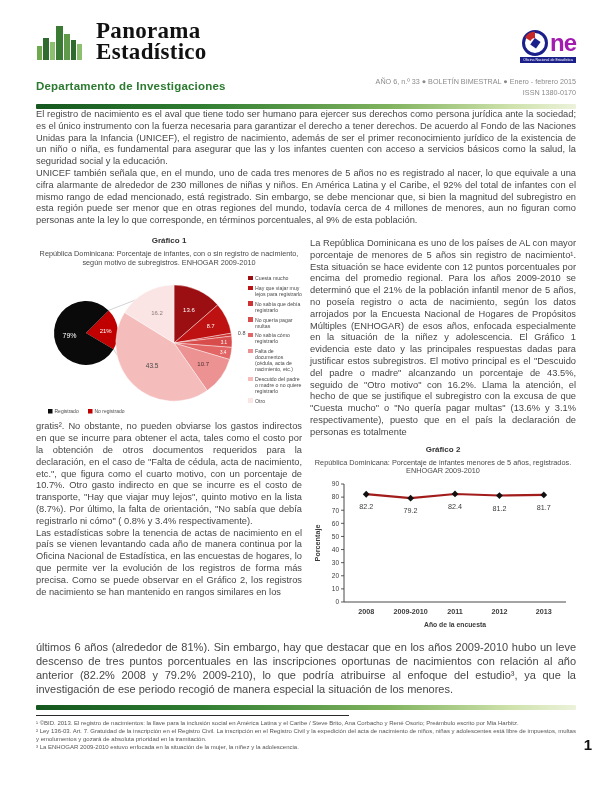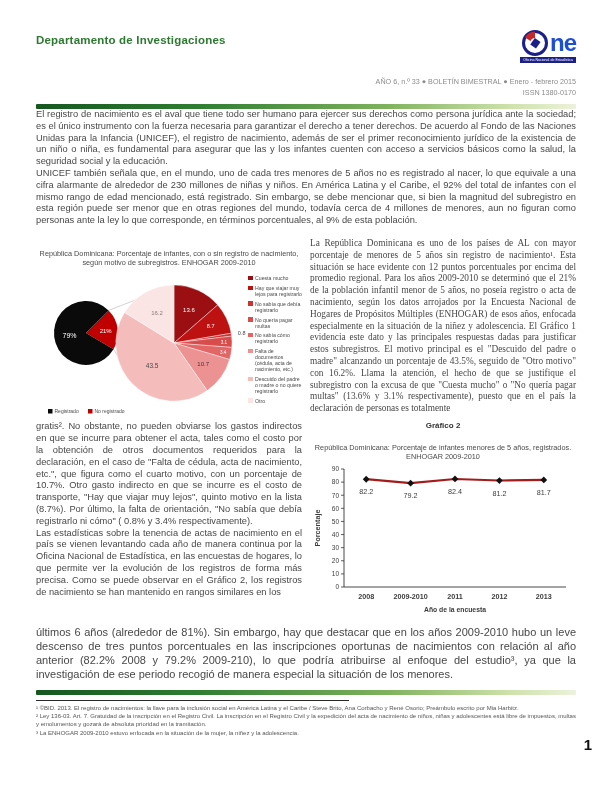--- a/index.html
+++ b/index.html
@@ -8,56 +8,71 @@
         padding:16px 36px 0 36px;}
   
   .hdr{display:flex;justify-content:space-between;align-items:flex-start;}
   .masthead{display:flex;flex-direction:column;}
   .mast-row{display:flex;align-items:flex-end;gap:6px;}
   .mast-title{font-family:"Liberation Serif",serif;font-weight:bold;color:#111;
               font-size:23px;line-height:0.92;letter-spacing:0.3px;}
   .dept{color:#2B7A2F;font-weight:bold;font-size:11.5px;margin-top:18px;letter-spacing:0.2px;}
   .hdr-right{display:flex;flex-direction:column;align-items:flex-end;margin-top:14px;}
   .one-row{display:flex;align-items:center;gap:2px;}
-  .one-text{color:#1d4ed8;font-weight:bold;font-size:24px;line-height:1;letter-spacing:-1px;}
+  .one-text{color:#a21caf;font-weight:bold;font-size:24px;line-height:1;letter-spacing:-1px;}
   .one-caption{background:#1B1F8A;color:#fff;font-size:3.6px;padding:1px 3px;margin-top:1px;white-space:nowrap;}
   .issue-line{color:#8a8a8a;font-size:7.2px;margin-top:14px;white-space:nowrap;}
   .issn{color:#8a8a8a;font-size:7.2px;margin-top:2px;}
   .grad-rule{height:5px;margin-top:7px;border-radius:1px;
       background:linear-gradient(90deg,#15571F 0%,#2F7D32 30%,#7FB25D 65%,#CFE2AC 88%,#ECF2DB 100%);}
   
   .art-title{color:#9B1C20;font-weight:bold;font-size:14.5px;line-height:1.22;margin-top:10px;}
   .para{font-size:9.3px;line-height:1.27;text-align:justify;}
   
   .two-col{display:flex;gap:8px;margin-top:9px;}
   .col{width:266px;}
   .chart-label{font-weight:bold;font-size:8px;text-align:center;color:#333;}
-  .chart-title{font-size:7.3px;text-align:center;color:#4a4a4a;line-height:1.2;margin-top:14px;}
+  .chart-title{font-size:7.3px;text-align:center;color:#4a4a4a;line-height:1.2;margin-top:5px;}
   .chart1-body{display:flex;margin-top:4px;}
   .pie-svg{flex:0 0 212px;}
   .pie-legend{flex:1;padding-top:4px;}
   .leg-item{display:flex;align-items:flex-start;margin-bottom:3.5px;}
   .leg-swatch{width:4.5px;height:4.5px;flex:0 0 4.5px;margin-right:2.5px;margin-top:0.5px;}
   .leg-text{font-size:5.2px;line-height:1.18;color:#4a4a4a;}
-  .col .para:first-of-type{margin-top:6px;font-family:Liberation Serif, serif;}
+  .col .para:first-of-type{margin-top:6px;}
   .chart2-wrap{margin-top:6px;}
   
   .fw-para{font-size:11px;line-height:1.27;text-align:justify;margin-top:5px;}
   .footnote-rule{border-top:1px solid #2a2a2a;width:58%;margin-top:5px;}
   .footnotes{margin-top:3px;}
   .footnote{font-size:6px;line-height:1.35;color:#555;}
   .page-num{position:absolute;right:20px;top:736px;font-weight:bold;font-size:15px;color:#111;}
 </style>
 </head>
 <body>
 
 <div class="page">
 
   <div class="hdr">
     <div class="masthead">
+      <div class="mast-row">
+        <svg width="54" height="46" viewBox="0 0 54 46">
+          <rect x="1" y="30" width="5" height="14" fill="#6FA84F"></rect>
+          <rect x="7" y="22" width="6" height="22" fill="#2F6B2F"></rect>
+          <rect x="14" y="26" width="5" height="18" fill="#8CBF6F"></rect>
+          <rect x="20" y="10" width="7" height="34" fill="#3A7A35"></rect>
+          <rect x="28" y="18" width="6" height="26" fill="#5E9A49"></rect>
+          <rect x="35" y="24" width="5" height="20" fill="#2F6B2F"></rect>
+          <rect x="41" y="28" width="5" height="16" fill="#8CBF6F"></rect>
+        </svg>
+        <div class="mast-title">
+          <div>Panorama</div>
+          <div>Estadístico</div>
+        </div>
+      </div>
       <div class="dept">Departamento de Investigaciones</div>
     </div>
 
     <div class="hdr-right">
       <div class="one-row">
         <svg width="26" height="26" viewBox="0 0 26 26">
           <circle cx="13" cy="13" r="11.5" fill="#ffffff" stroke="#1B1F8A" stroke-width="3"></circle>
           <path d="M13,1.5 A11.5,11.5 0 0 0 3,7.5 L8.5,11 A5,5 0 0 1 13,8 Z" fill="#C62828"></path>
           <rect x="10" y="9" width="7" height="8" fill="#1B1F8A" transform="rotate(35 13 13)"></rect>
         </svg>
@@ -72,20 +87,21 @@
   <div class="grad-rule"></div>
 
 
   <div class="para">El registro de nacimiento es el aval que tiene todo ser humano para ejercer sus derechos como persona jurídica ante la sociedad; es el único instrumento con la fuerza necesaria para garantizar el derecho a tener derechos. De acuerdo al Fondo de las Naciones Unidas para la Infancia (UNICEF), el registro de nacimiento, además de ser el primer reconocimiento jurídico de la existencia de un niño o niña, es fundamental para asegurar que las y los infantes cuenten con acceso a servicios básicos como la salud, la seguridad social y la educación.</div>
   <div class="para">UNICEF también señala que, en el mundo, uno de cada tres menores de 5 años no es registrado al nacer, lo que equivale a una cifra alarmante de alrededor de 230 millones de niñas y niños. En América Latina y el Caribe, el 92% del total de infantes con el mismo rango de edad mencionado, está registrado. Sin embargo, se debe mencionar que, si bien la magnitud del subregistro en esta región puede ser menor que en otras regiones del mundo, todavía cerca de 4 millones de menores, aun no figuran como personas ante la ley lo que corresponde, en términos porcentuales, al 9% de esta población.</div>
 
   <div class="two-col">
 
     <div class="col">
       <div>
+        <div class="chart-label">Gráfico 1</div>
         <div class="chart-title">República Dominicana: Porcentaje de infantes, con o sin registro de nacimiento, según motivo de subregistros. ENHOGAR 2009-2010</div>
         <div class="chart1-body">
           <svg id="pie-svg" class="pie-svg" width="212" height="150" viewBox="0 0 212 150">
               <line x1="72.62741699796952" y1="39.37258300203048" x2="138" y2="14" stroke="#b5b5b5" stroke-width="0.6"></line>
               <line x1="77.5437448641262" y1="78.28932530401188" x2="102.29163443111182" y2="117.70462370918987" stroke="#b5b5b5" stroke-width="0.6"></line>
               <path d="M50,62 L72.6,39.4 A32,32 0 0 1 77.5,78.3 Z" fill="#C00000"></path>
               <path d="M50,62 L77.5,78.3 A32,32 0 1 1 72.6,39.4 Z" fill="#0a0a0a"></path>
               <text x="33.52193933614027" y="66.8158403999755" font-size="7" fill="#fff" text-anchor="middle">79%</text>
               <text x="69.68355567407924" y="61.51338864608421" font-size="6" fill="#fff" text-anchor="middle">21%</text>
               <path d="M138,72 L138.0,14.0 A58,58 0 0 1 181.7,33.9 Z" fill="#9B0E11" stroke="#fff" stroke-width="0.4"></path>

